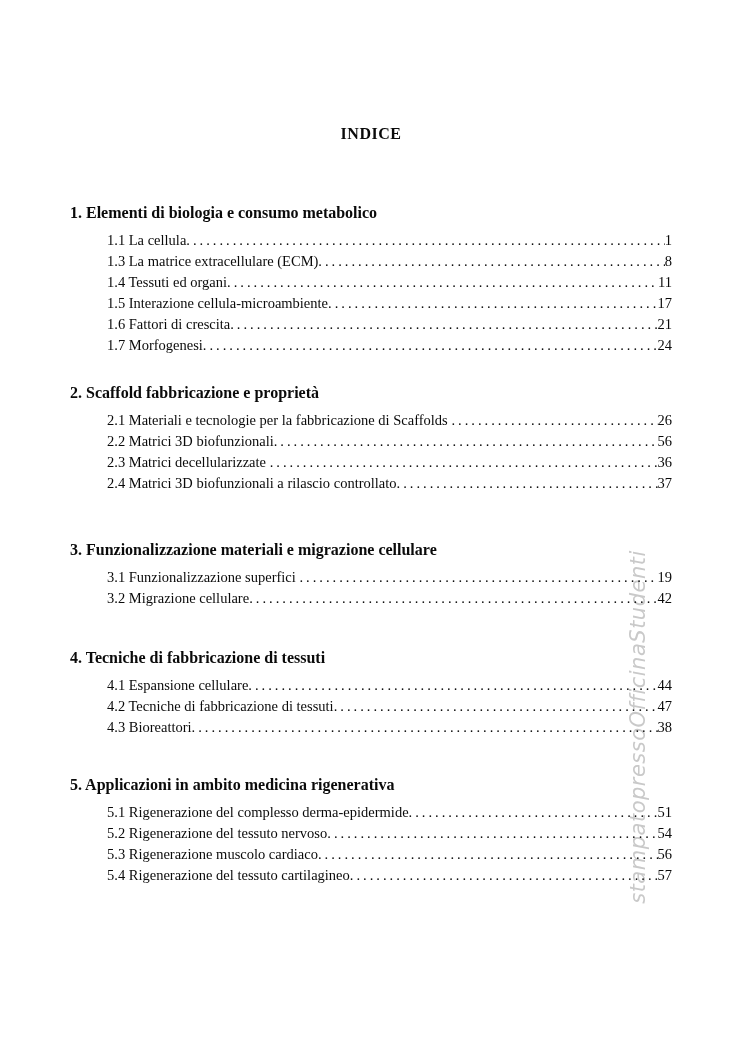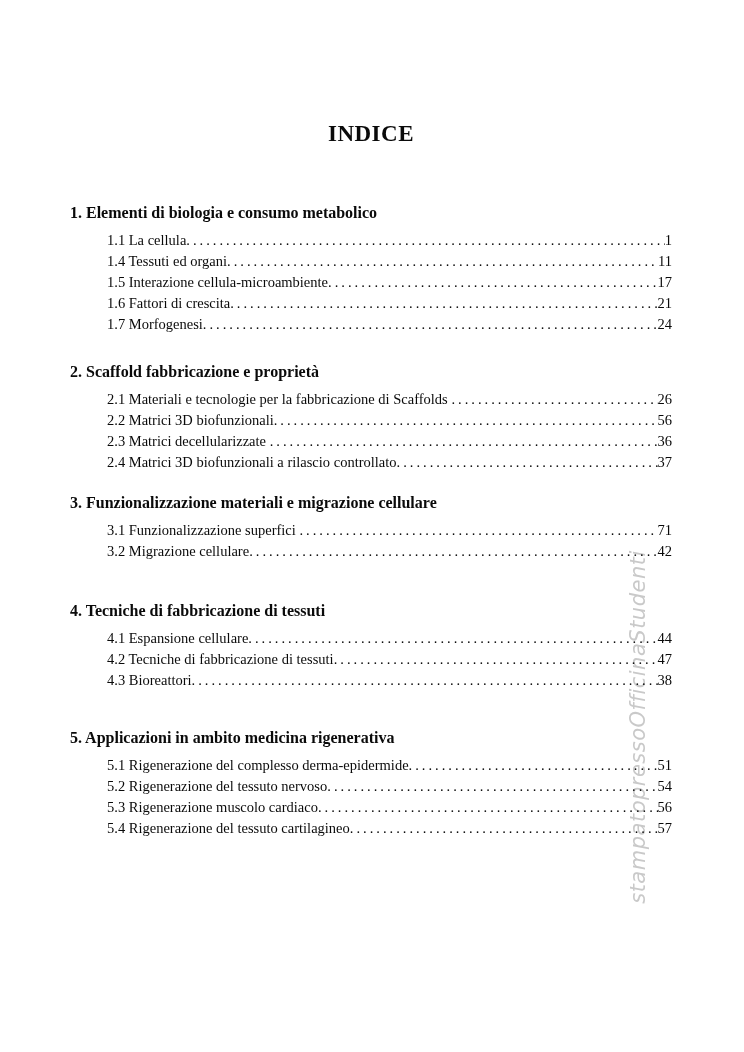--- a/index.html
+++ b/index.html
@@ -10,35 +10,35 @@
     background: #ffffff;
     box-sizing: border-box;
     padding: 120px 72px 0 70px;
     font-family: "Liberation Serif", serif;
     color: #0a0a0a;
     overflow: hidden;
   }
   .title {
     margin: 0;
     text-align: center;
-    font-size: 23px;
+    font-size: 16px;
     font-weight: bold;
     line-height: 28px;
     letter-spacing: 0.5px;
   }
   .toc { position: relative; z-index: 1; }
   .section h2 {
     margin: 0;
     font-size: 16px;
     font-weight: bold;
     line-height: 20px;
   }
   .sec-1 { margin-top: 55px; }
   .sec-2 { margin-top: 27px; }
-  .sec-3 { margin-top: 20px; }
+  .sec-3 { margin-top: 46px; }
   .sec-4 { margin-top: 39px; }
   .sec-5 { margin-top: 37px; }
   .entries { margin: 7px 0 0 37px; }
   .entry {
     display: flex;
     align-items: flex-start;
     font-size: 14.5px;
     line-height: 21px;
   }
   .entry-label { white-space: pre; }
@@ -79,20 +79,25 @@
 
     <div class="section sec-1">
       <h2>1. Elementi di biologia e consumo metabolico</h2>
       <div class="entries">
         <div class="entry">
           <span class="entry-label">1.1 La cellula</span>
             <span class="dots"></span>
             <span class="entry-page">1</span>
         </div>
         <div class="entry">
+          <span class="entry-label">1.3 La matrice extracellulare (ECM)</span>
+            <span class="dots"></span>
+            <span class="entry-page">8</span>
+        </div>
+        <div class="entry">
           <span class="entry-label">1.4 Tessuti ed organi</span>
             <span class="dots"></span>
             <span class="entry-page">11</span>
         </div>
         <div class="entry">
           <span class="entry-label">1.5 Interazione cellula-microambiente</span>
             <span class="dots"></span>
             <span class="entry-page">17</span>
         </div>
         <div class="entry">
@@ -133,21 +138,21 @@
         </div>
       </div>
     </div>
 
     <div class="section sec-3">
       <h2>3. Funzionalizzazione materiali e migrazione cellulare</h2>
       <div class="entries">
         <div class="entry">
           <span class="entry-label">3.1 Funzionalizzazione superfici </span>
             <span class="dots"></span>
-            <span class="entry-page">71</span>
+            <span class="entry-page">19</span>
         </div>
         <div class="entry">
           <span class="entry-label">3.2 Migrazione cellulare</span>
             <span class="dots"></span>
             <span class="entry-page">42</span>
         </div>
       </div>
     </div>
 
     <div class="section sec-4">

